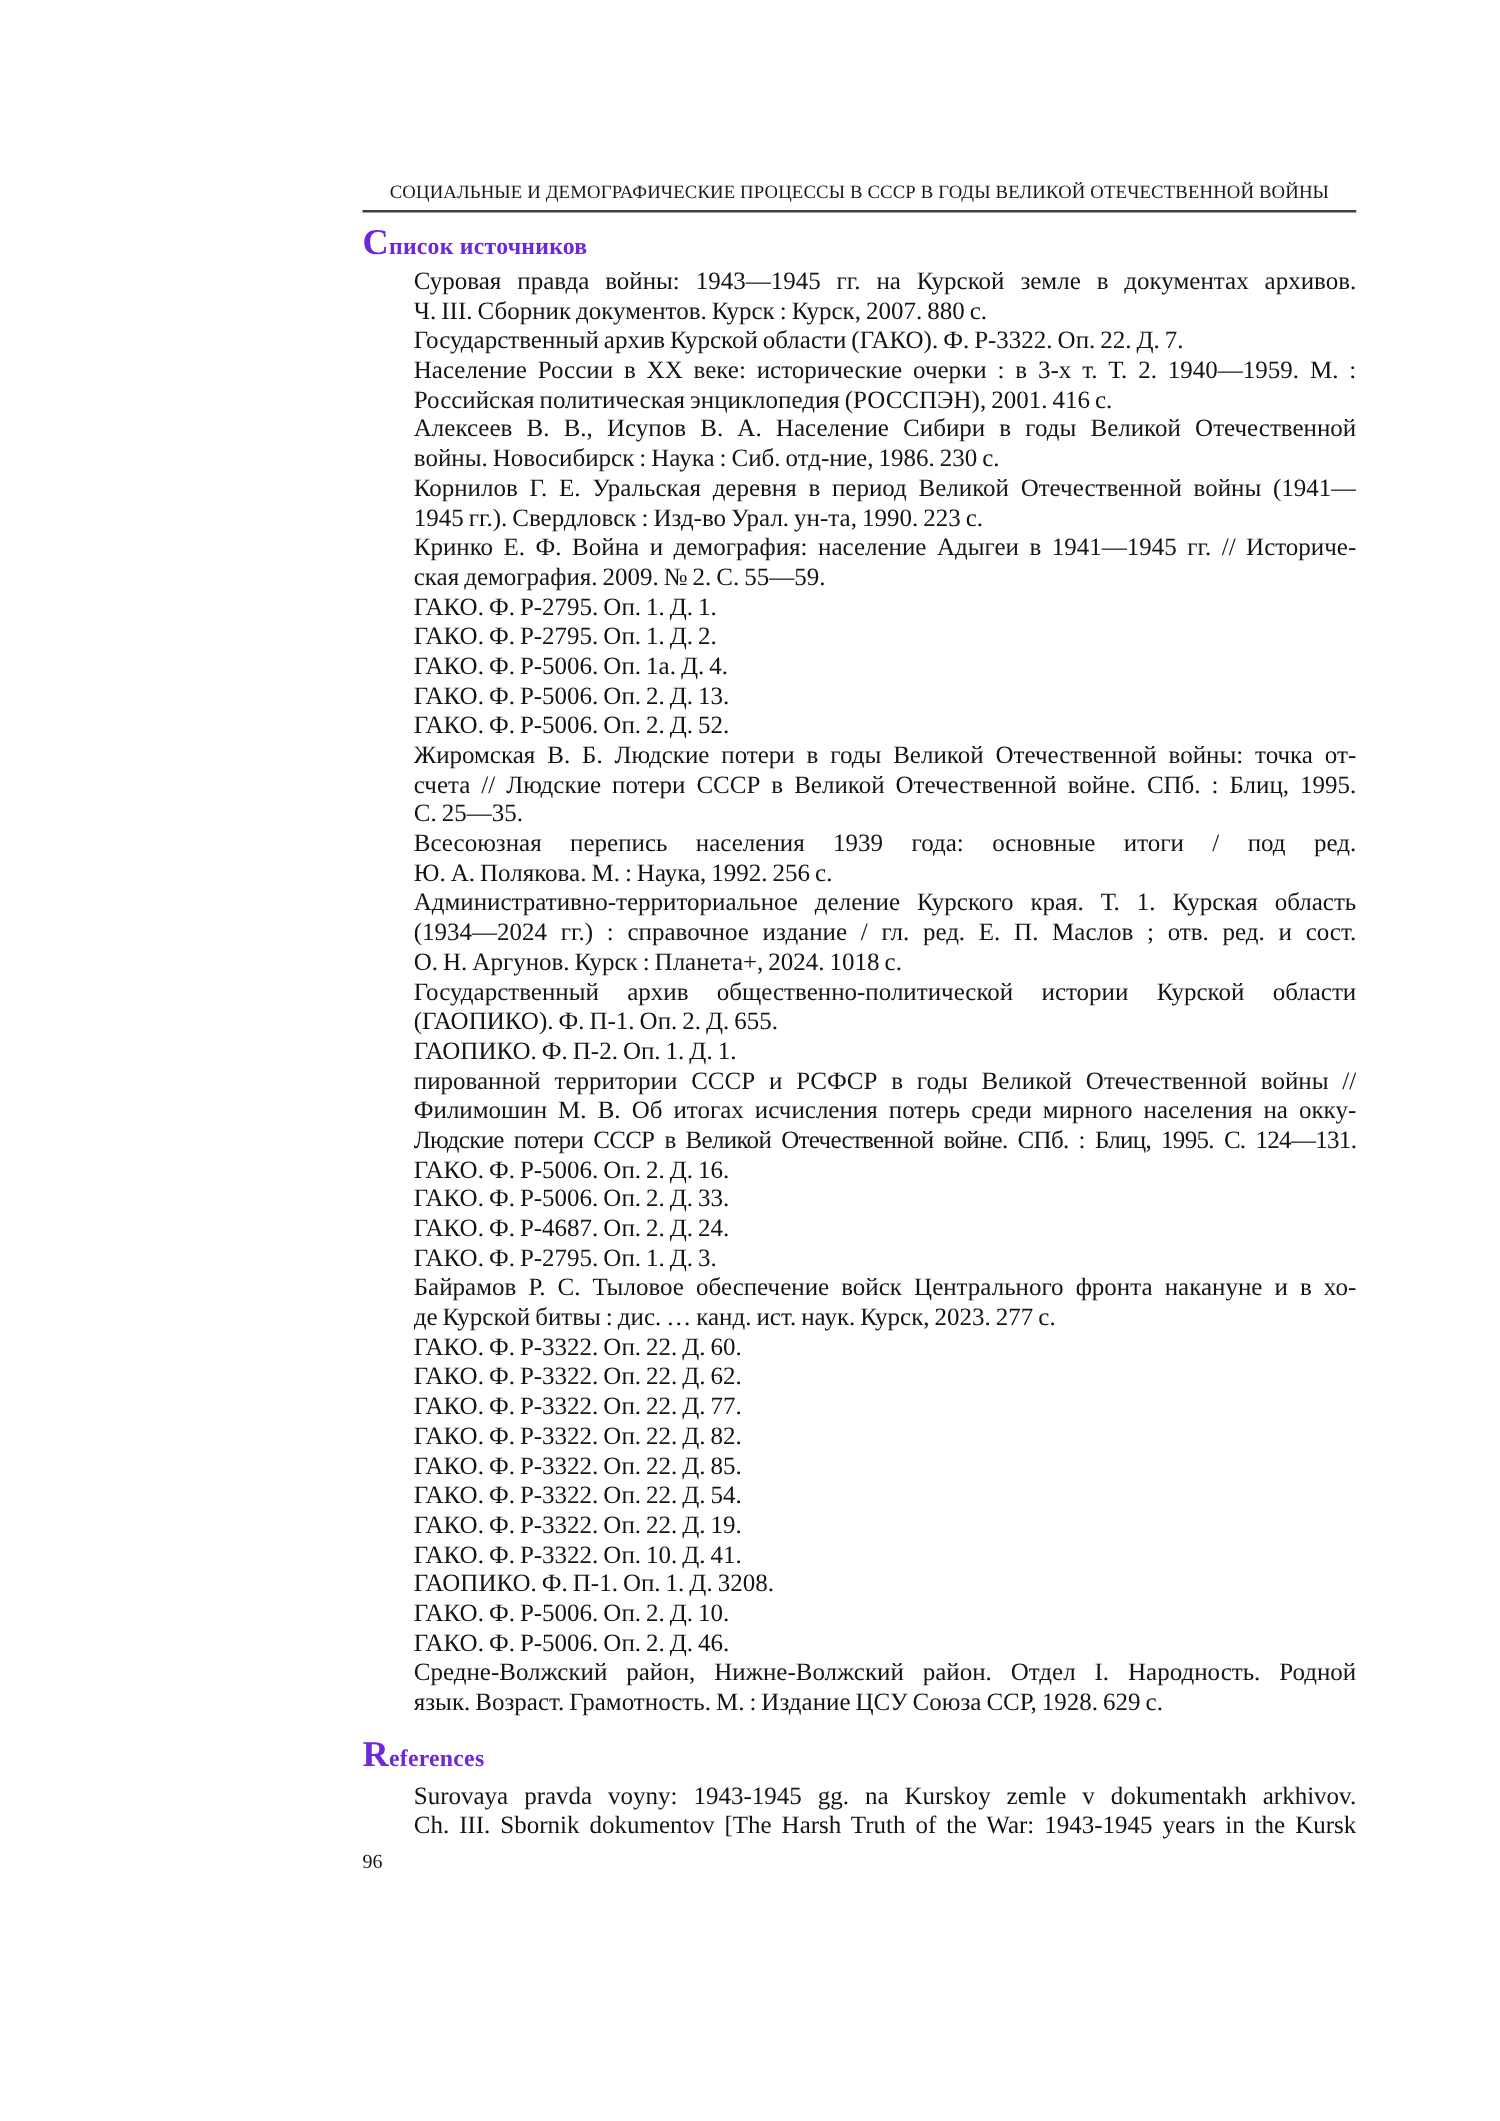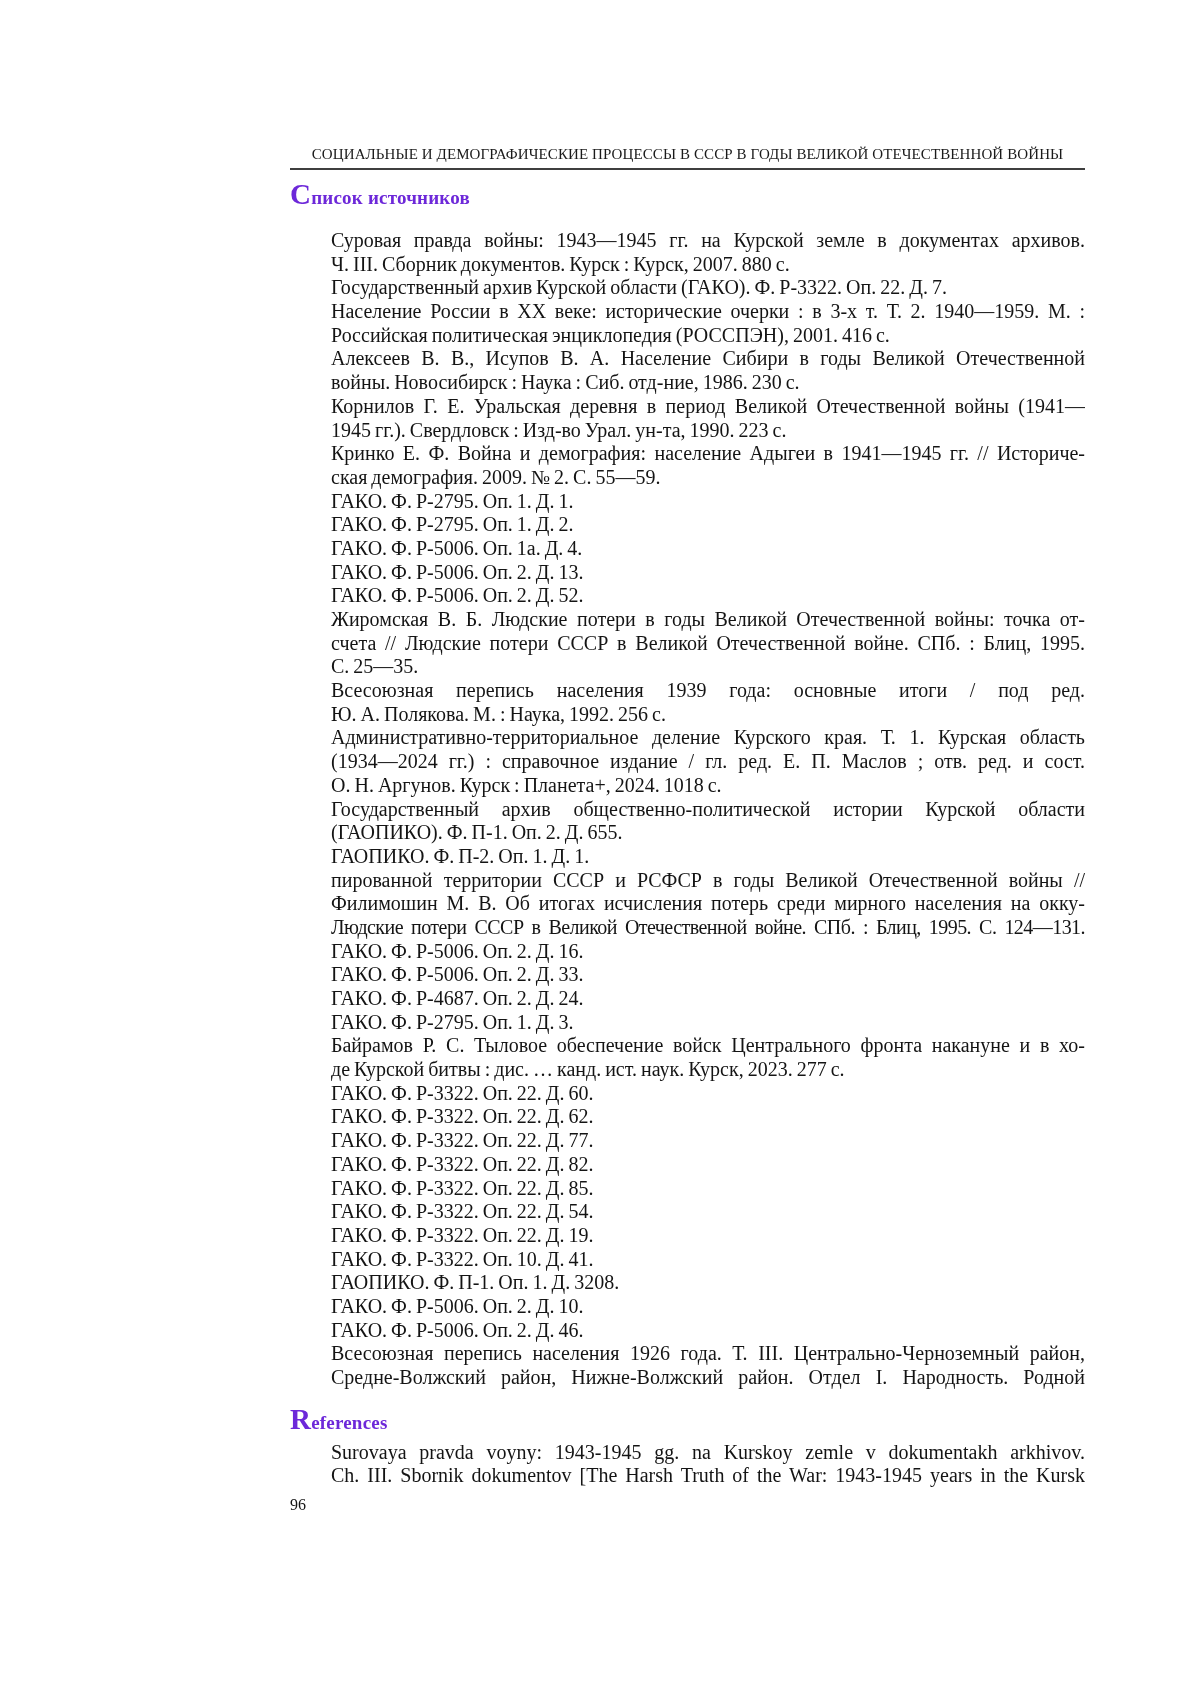--- a/index.html
+++ b/index.html
@@ -26,21 +26,21 @@
   .section-heading {
     margin: 10px 0 0 0;
     font-size: 19px;
     font-weight: 700;
     line-height: 28px;
     letter-spacing: 0.2px;
     color: #6d28d9;
   }
   .section-heading .lead-cap { font-size: 29px; line-height: 28px; }
 
-  .ref-list { margin-top: 17px; }
+  .ref-list { margin-top: 2px; }
   .ref-list.refs-en { margin-top: 4px; }
 
   .line {
     position: relative;
     margin-left: 41px;
     font-size: 20px;
     line-height: 23.7px;
     height: 23.7px;
     overflow: hidden;
     word-spacing: -1px;
@@ -172,22 +172,22 @@
         <div class="ref-item">
           <div class="line"><span>ГАОПИКО. Ф. П-1. Оп. 1. Д. 3208.</span></div>
         </div>
         <div class="ref-item">
           <div class="line"><span>ГАКО. Ф. Р-5006. Оп. 2. Д. 10.</span></div>
         </div>
         <div class="ref-item">
           <div class="line"><span>ГАКО. Ф. Р-5006. Оп. 2. Д. 46.</span></div>
         </div>
         <div class="ref-item">
-          <div class="line j"><span>Всесоюзная перепись населения 1926 года. Т. III. Центрально-Черноземный район,</span></div>
           <div class="line j"><span>Средне-Волжский район, Нижне-Волжский район. Отдел I. Народность. Родной</span></div>
+          <div class="line"><span>язык. Возраст. Грамотность. М. : Издание ЦСУ Союза ССР, 1928. 629 с.</span></div>
         </div>
       </div>
 
     <h2 class="section-heading refs-heading"><span class="lead-cap">R</span><span>eferences</span></h2>
 
     <div class="ref-list refs-en" id="references-list">
         <div class="ref-item">
           <div class="line j"><span>Surovaya pravda voyny: 1943-1945 gg. na Kurskoy zemle v dokumentakh arkhivov.</span></div>
           <div class="line j"><span>Ch. III. Sbornik dokumentov [The Harsh Truth of the War: 1943-1945 years in the Kursk</span></div>
         </div>

